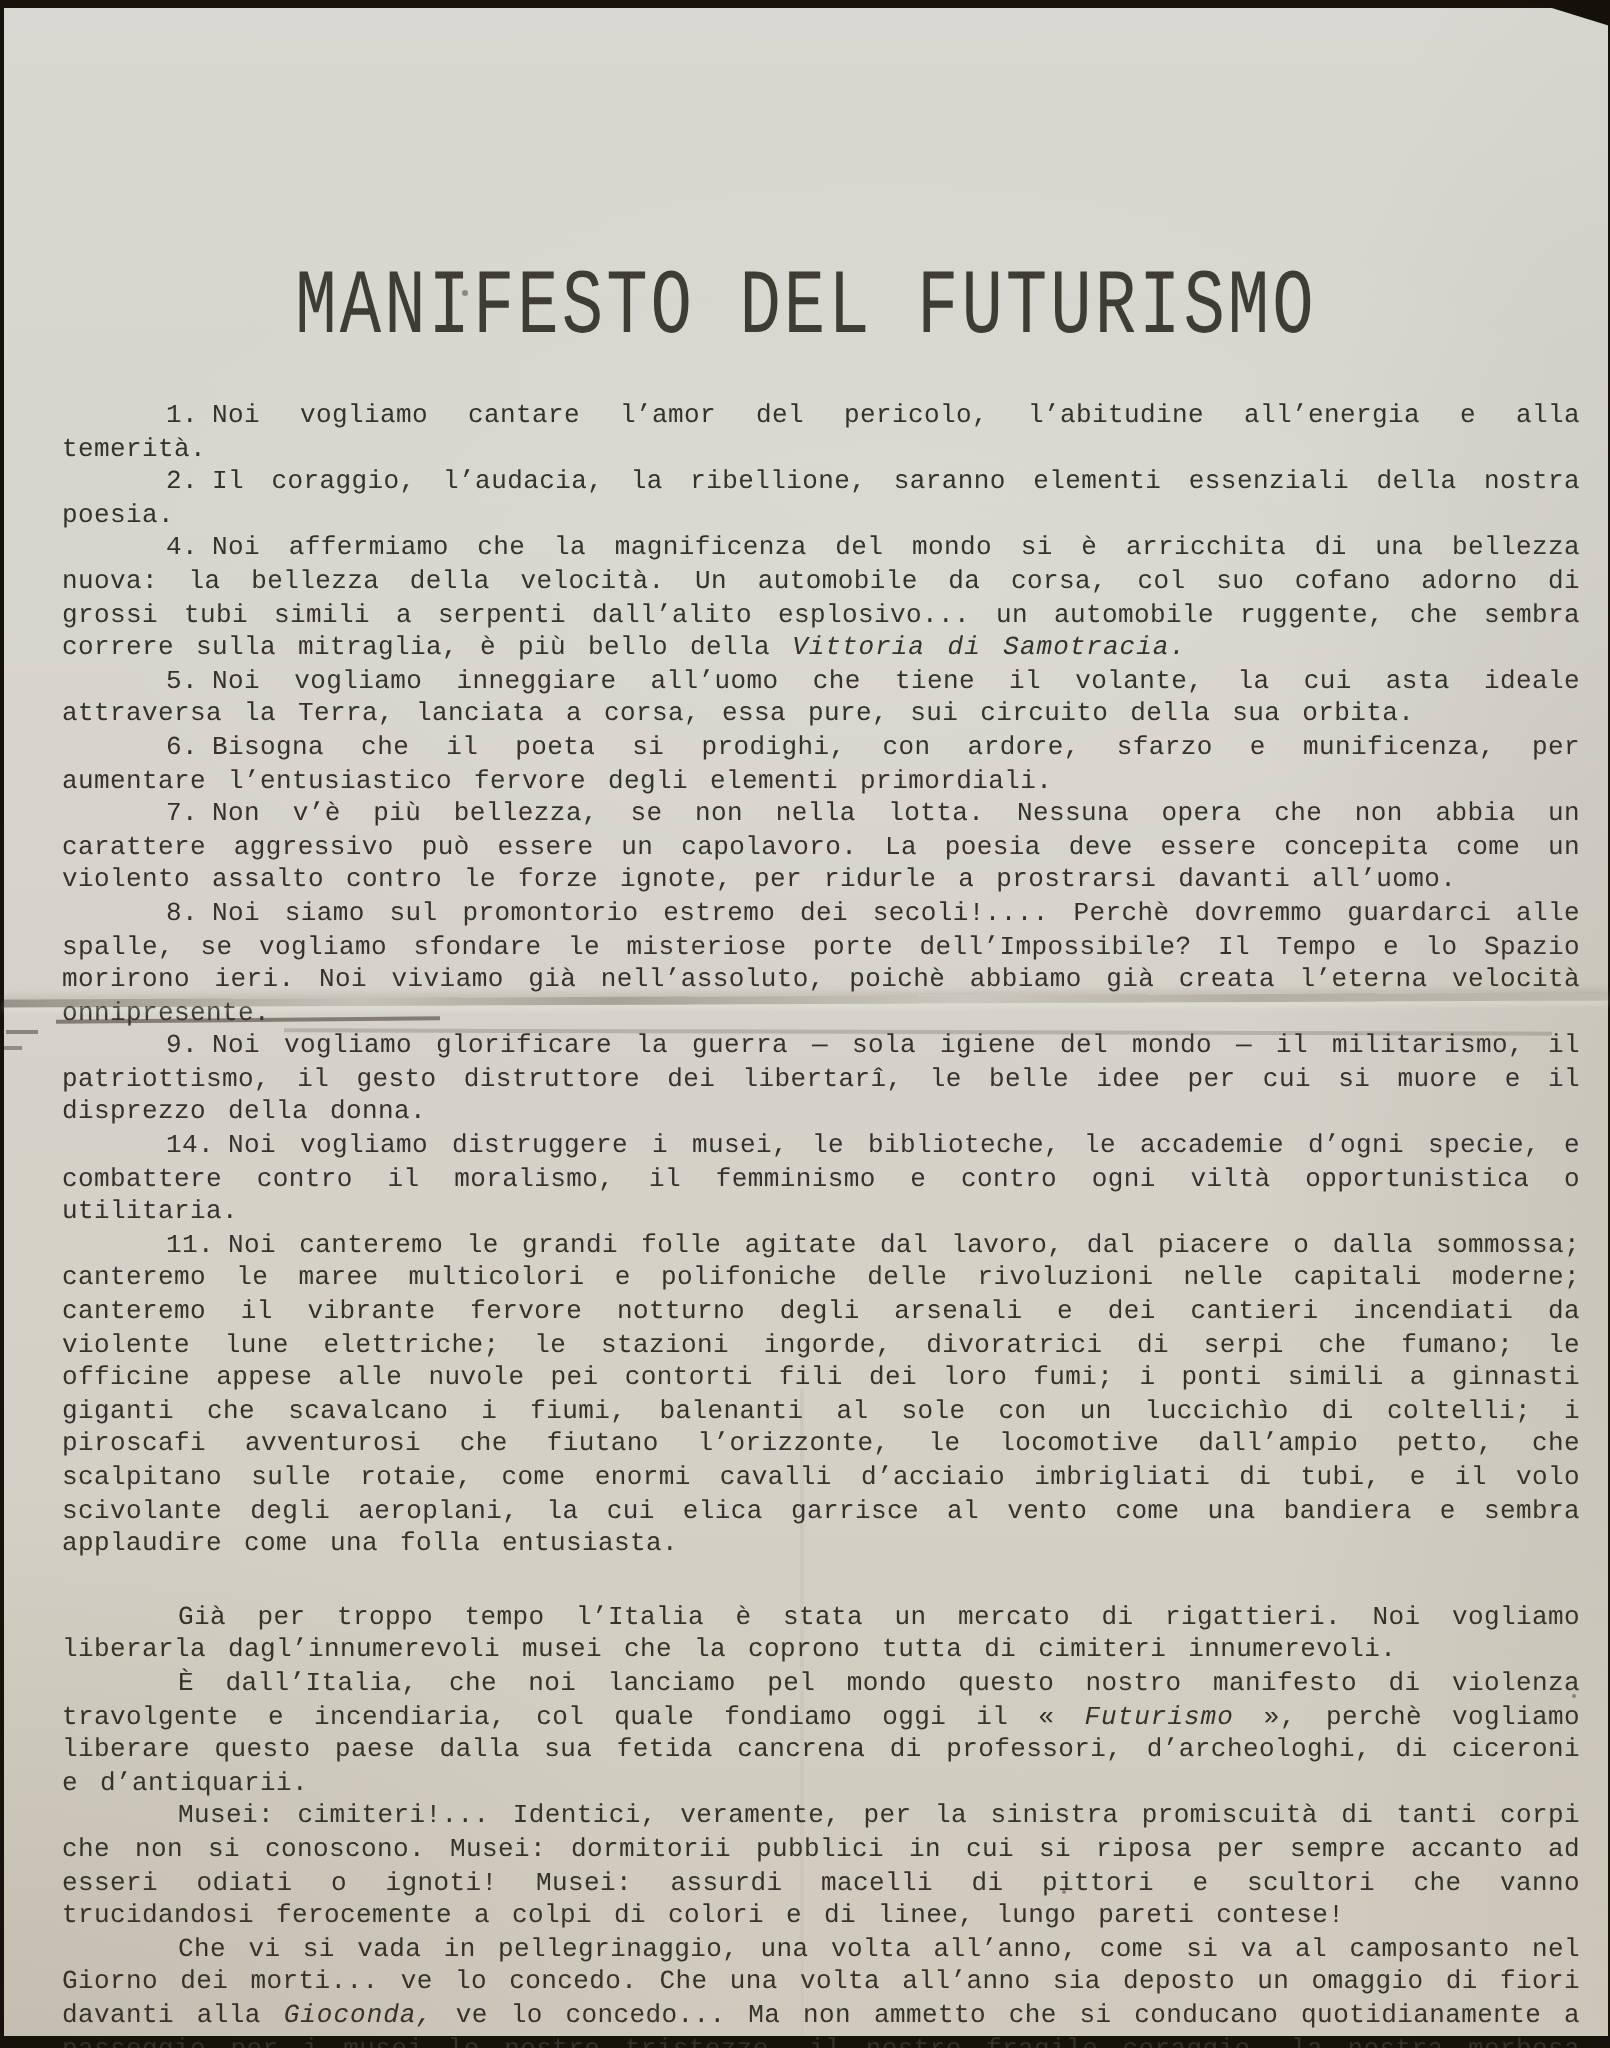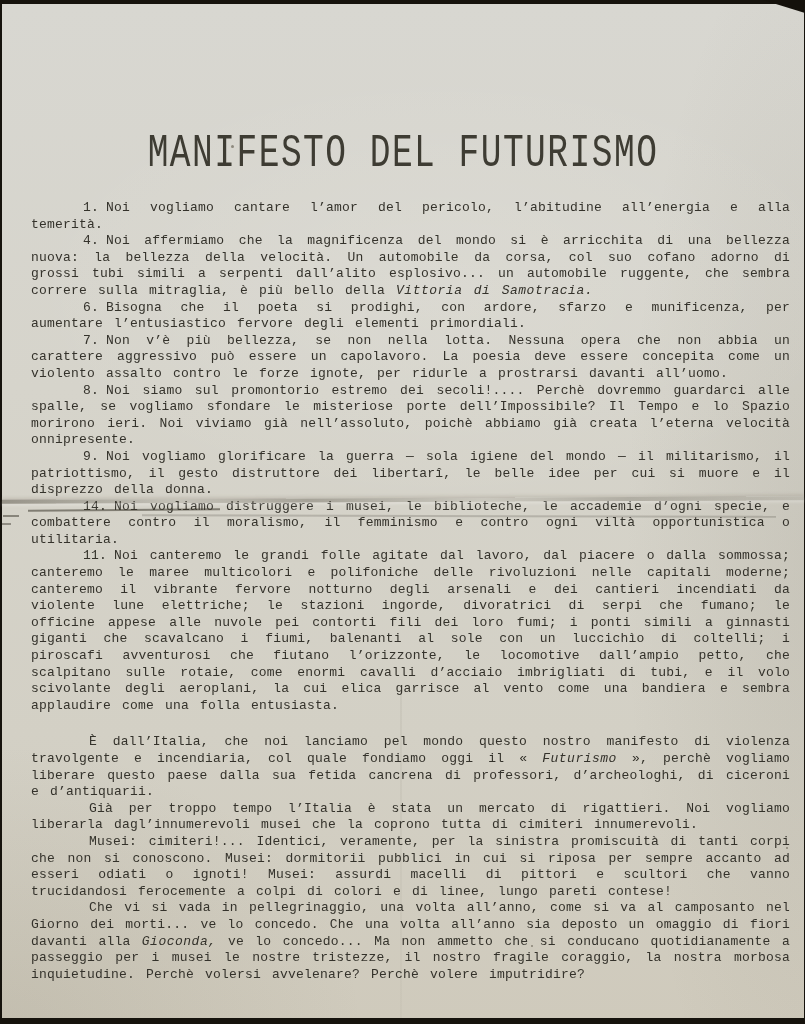--- a/index.html
+++ b/index.html
@@ -87,31 +87,33 @@
 </style>
 </head>
 <body>
 
 <div class="frame">
   <div class="paper">
     <h1 class="title">MANIFESTO DEL FUTURISMO</h1>
     <div class="bodytext">
       <div class="items">
           <p class="para"><span class="num">1.</span><span>Noi vogliamo cantare l’amor del pericolo, l’abitudine all’energia e alla temerità.</span></p>
+          <p class="para"><span class="num">2.</span><span>Il coraggio, l’audacia, la ribellione, saranno elementi essenziali della nostra poesia.</span></p>
           <p class="para"><span class="num">4.</span><span>Noi affermiamo che la magnificenza del mondo si è arricchita di una bellezza nuova: la bellezza della velocità. Un automobile da corsa, col suo cofano adorno di grossi tubi simili a serpenti dall’alito esplosivo... un automobile ruggente, che sembra correre sulla mitraglia, è più bello della </span><span class="it">Vittoria di Samotracia.</span></p>
+          <p class="para"><span class="num">5.</span><span>Noi vogliamo inneggiare all’uomo che tiene il volante, la cui asta ideale attraversa la Terra, lanciata a corsa, essa pure, sui circuito della sua orbita.</span></p>
           <p class="para"><span class="num">6.</span><span>Bisogna che il poeta si prodighi, con ardore, sfarzo e munificenza, per aumentare l’entusiastico fervore degli elementi primordiali.</span></p>
           <p class="para"><span class="num">7.</span><span>Non v’è più bellezza, se non nella lotta. Nessuna opera che non abbia un carattere aggressivo può essere un capolavoro. La poesia deve essere concepita come un violento assalto contro le forze ignote, per ridurle a prostrarsi davanti all’uomo.</span></p>
           <p class="para"><span class="num">8.</span><span>Noi siamo sul promontorio estremo dei secoli!.... Perchè dovremmo guardarci alle spalle, se vogliamo sfondare le misteriose porte dell’Impossibile? Il Tempo e lo Spazio morirono ieri. Noi viviamo già nell’assoluto, poichè abbiamo già creata l’eterna velocità onnipresente.</span></p>
           <p class="para"><span class="num">9.</span><span>Noi vogliamo glorificare la guerra — sola igiene del mondo — il militarismo, il patriottismo, il gesto distruttore dei libertarî, le belle idee per cui si muore e il disprezzo della donna.</span></p>
           <p class="para"><span class="num">14.</span><span>Noi vogliamo distruggere i musei, le biblioteche, le accademie d’ogni specie, e combattere contro il moralismo, il femminismo e contro ogni viltà opportunistica o utilitaria.</span></p>
           <p class="para"><span class="num">11.</span><span>Noi canteremo le grandi folle agitate dal lavoro, dal piacere o dalla sommossa; canteremo le maree multicolori e polifoniche delle rivoluzioni nelle capitali moderne; canteremo il vibrante fervore notturno degli arsenali e dei cantieri incendiati da violente lune elettriche; le stazioni ingorde, divoratrici di serpi che fumano; le officine appese alle nuvole pei contorti fili dei loro fumi; i ponti simili a ginnasti giganti che scavalcano i fiumi, balenanti al sole con un luccichìo di coltelli; i piroscafi avventurosi che fiutano l’orizzonte, le locomotive dall’ampio petto, che scalpitano sulle rotaie, come enormi cavalli d’acciaio imbrigliati di tubi, e il volo scivolante degli aeroplani, la cui elica garrisce al vento come una bandiera e sembra applaudire come una folla entusiasta.</span></p>
         </div>
       <div class="closing">
+          <p class="para"><span>Già per troppo tempo l’Italia è stata un mercato di rigattieri. Noi vogliamo liberarla dagl’innumerevoli musei che la coprono tutta di cimiteri innumerevoli.</span></p>
           <p class="para"><span>È dall’Italia, che noi lanciamo pel mondo questo nostro manifesto di violenza travolgente e incendiaria, col quale fondiamo oggi il « </span><span class="it">Futurismo</span><span> », perchè vogliamo liberare questo paese dalla sua fetida cancrena di professori, d’archeologhi, di ciceroni e d’antiquarii.</span></p>
-          <p class="para"><span>Già per troppo tempo l’Italia è stata un mercato di rigattieri. Noi vogliamo liberarla dagl’innumerevoli musei che la coprono tutta di cimiteri innumerevoli.</span></p>
           <p class="para"><span>Musei: cimiteri!... Identici, veramente, per la sinistra promiscuità di tanti corpi che non si conoscono. Musei: dormitorii pubblici in cui si riposa per sempre accanto ad esseri odiati o ignoti! Musei: assurdi macelli di pittori e scultori che vanno trucidandosi ferocemente a colpi di colori e di linee, lungo pareti contese!</span></p>
           <p class="para"><span>Che vi si vada in pellegrinaggio, una volta all’anno, come si va al camposanto nel Giorno dei morti... ve lo concedo. Che una volta all’anno sia deposto un omaggio di fiori davanti alla </span><span class="it">Gioconda,</span><span> ve lo concedo... Ma non ammetto che si conducano quotidianamente a passeggio per i musei le nostre tristezze, il nostro fragile coraggio, la nostra morbosa inquietudine. Perchè volersi avvelenare? Perchè volere imputridire?</span></p>
         </div>
     </div>
     <div class="crease-main"></div>
     <div class="crease-underline"></div>
     <div class="crease-faint"></div>
     <div class="crease-dash1"></div>
     <div class="crease-dash2"></div>
     <div class="fold-vert"></div>

